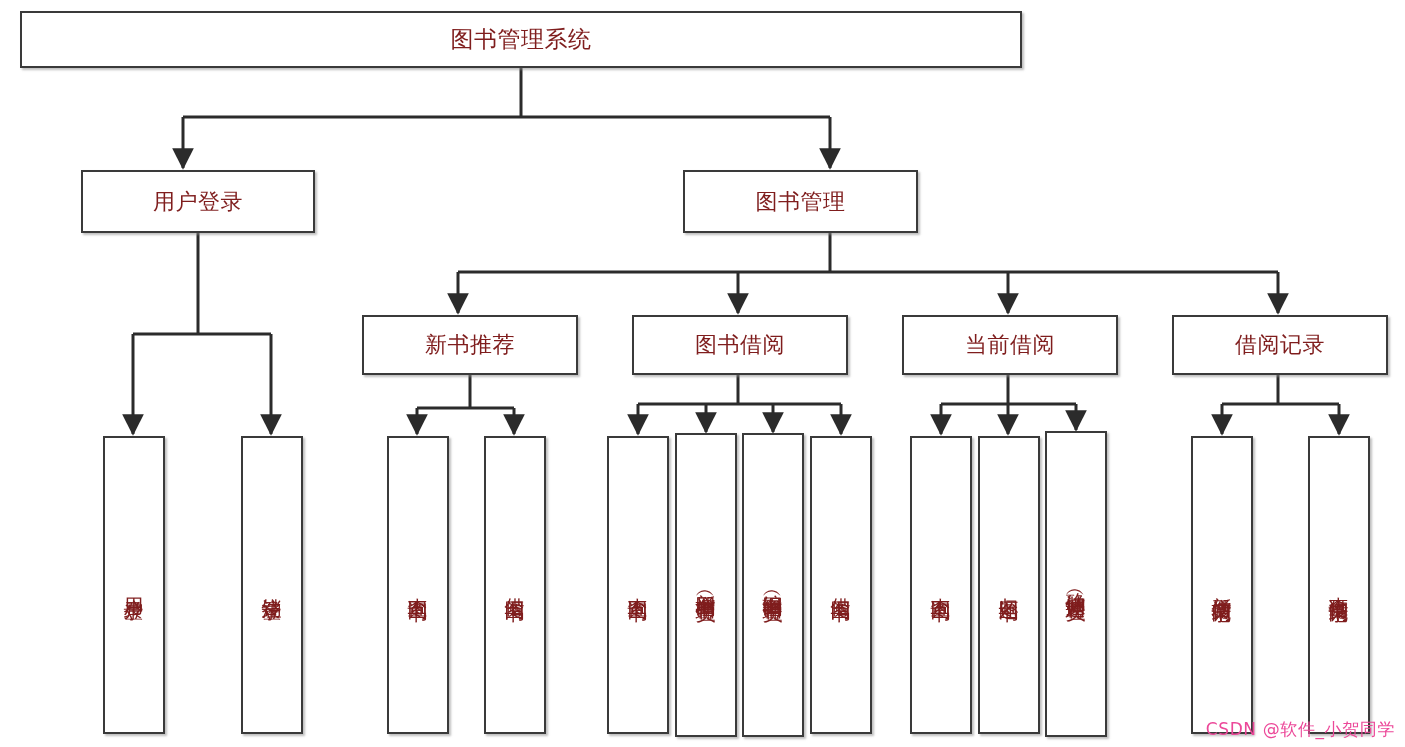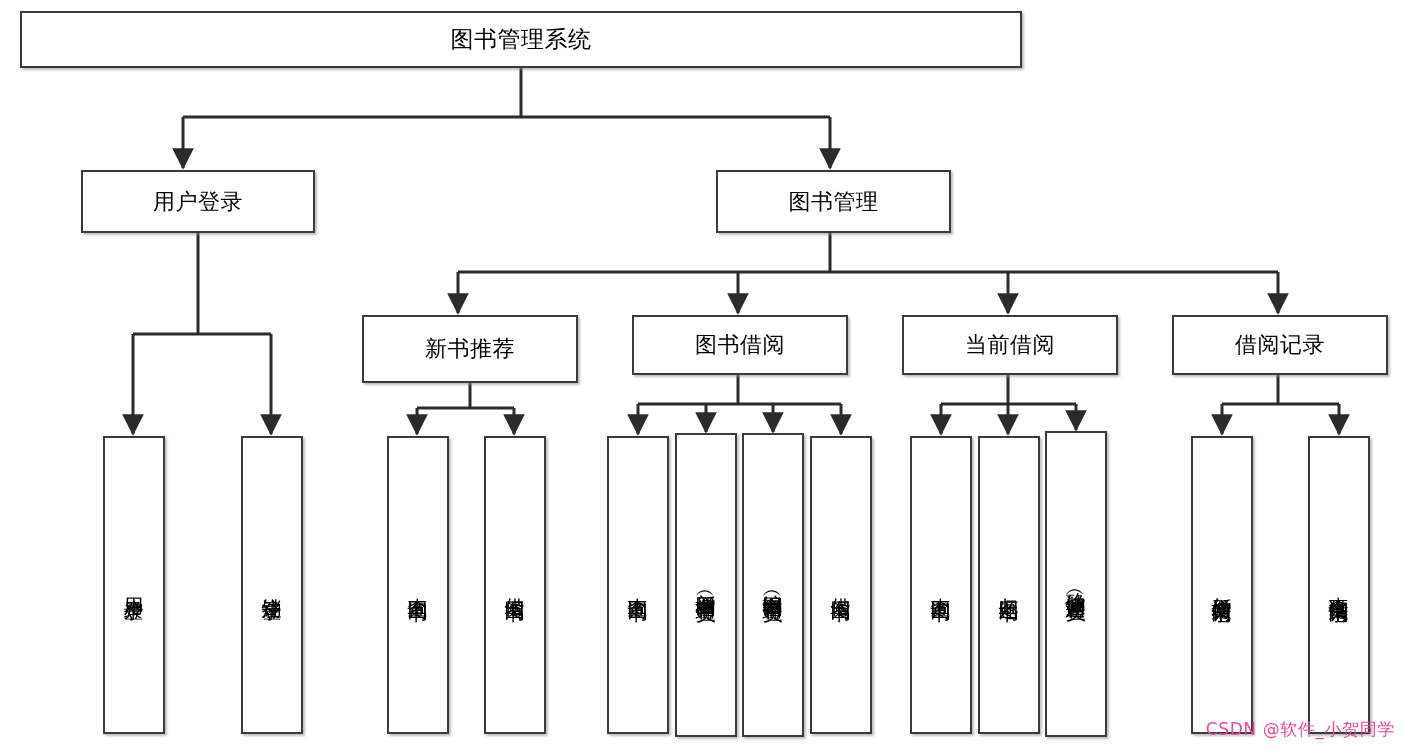--- a/index.html
+++ b/index.html
@@ -33,21 +33,21 @@
     border: 2.5px solid #3a3a3a;
     box-shadow: 2px 2px 2px rgba(140, 140, 140, 0.55);
     display: flex;
     align-items: center;
     justify-content: center;
     z-index: 3;
   }
   .node-label {
     font-size: 21px;
     line-height: 1.16;
-    color: #000000;
+    color: #7f1d1d;
     letter-spacing: 0.5px;
     white-space: nowrap;
     text-align: center;
   }
   .node.vertical .node-label {
     writing-mode: vertical-rl;
     text-orientation: upright;
     font-size: 20px;
     letter-spacing: 1.5px;
     line-height: 1;
@@ -122,25 +122,25 @@
     </g>
   </svg>
 
   <div class="node level-0" style="left:20px; top:11px; width:1002px; height:57px;">
     <span class="node-label">图书管理系统</span>
   </div>
 
   <div class="node level-1" style="left:81px; top:170px; width:234px; height:63px;">
     <span class="node-label">用户登录</span>
   </div>
-  <div class="node level-1" style="left:716px; top:170px; width:235px; height:63px;">
+  <div class="node level-1" style="left:683px; top:170px; width:235px; height:63px;">
     <span class="node-label">图书管理</span>
   </div>
 
-  <div class="node level-2" style="left:362px; top:315px; width:216px; height:68px;font-family:Liberation Serif, serif;">
+  <div class="node level-2" style="left:362px; top:315px; width:216px; height:60px;font-family:Liberation Serif, serif;">
     <span class="node-label">新书推荐</span>
   </div>
   <div class="node level-2" style="left:902px; top:315px; width:216px; height:60px;">
     <span class="node-label">当前借阅</span>
   </div>
   <div class="node level-2" style="left:632px; top:315px; width:216px; height:60px;">
     <span class="node-label">图书借阅</span>
   </div>
   <div class="node level-2" style="left:1172px; top:315px; width:216px; height:60px;">
     <span class="node-label">借阅记录</span>

